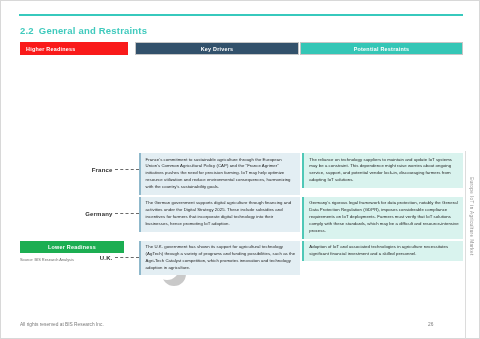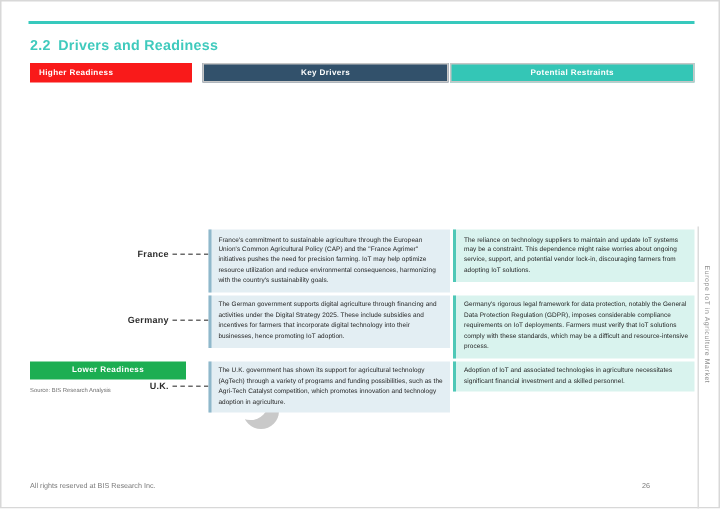--- a/index.html
+++ b/index.html
@@ -215,21 +215,21 @@
   }
 </style>
 </head>
 <body>
 
 <div id="slide">
 
   <div class="top-rule"></div>
 
   <div class="section-title">
-    <span class="num">2.2</span><span>Drivers and Readiness</span>
+    <span class="num">2.2</span><span>General and Restraints</span>
   </div>
 
   <div class="hdr-row">
     <div class="hdr-bar hdr-readiness">
       <span>Higher Readiness</span>
     </div>
     <div class="hdr-bar hdr-drivers">
       <span>Key Drivers</span>
     </div>
     <div class="hdr-bar hdr-restraints">

